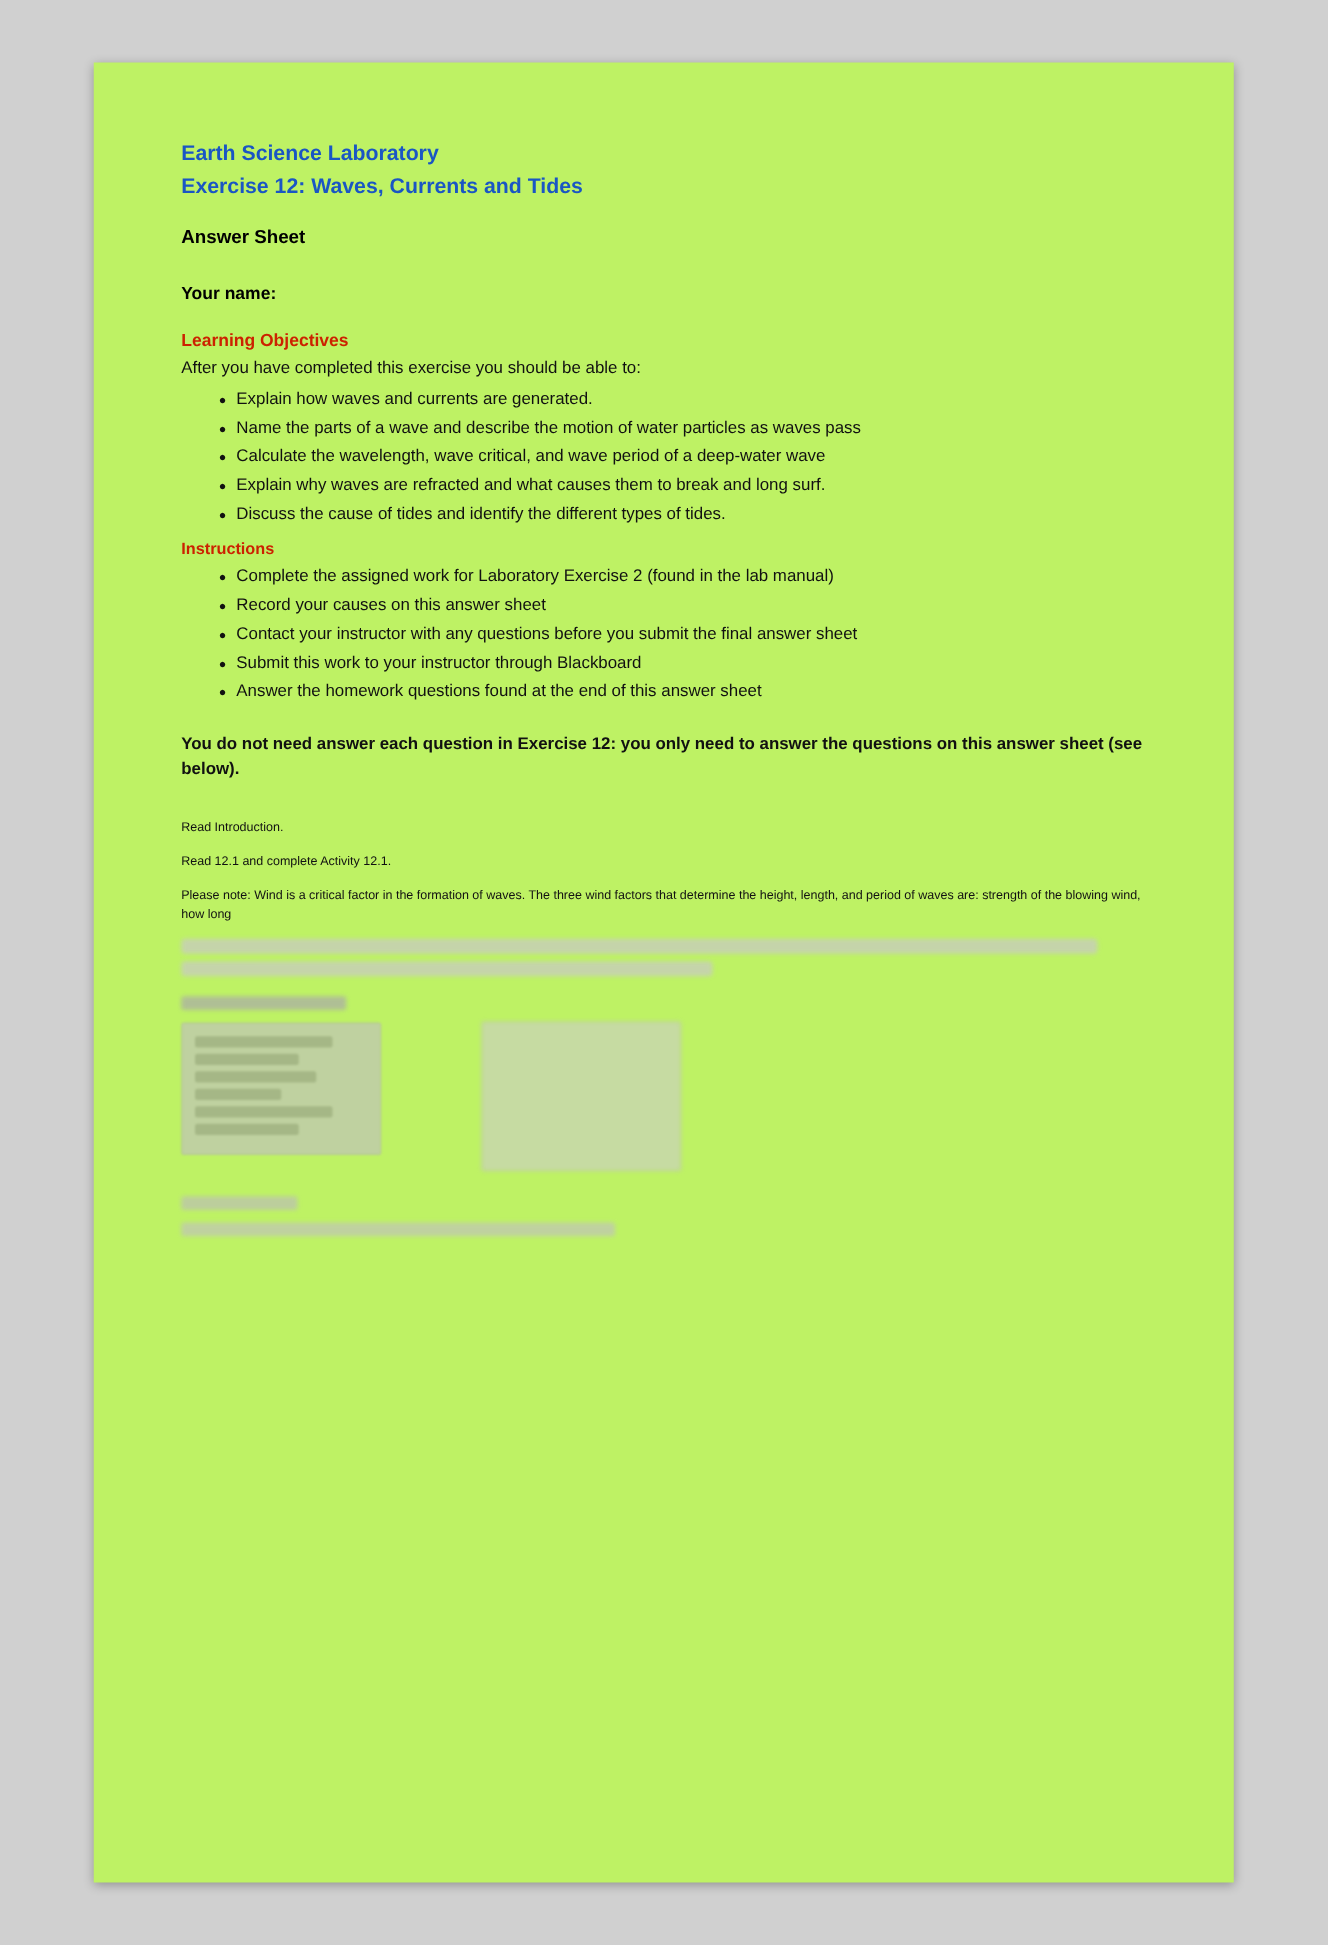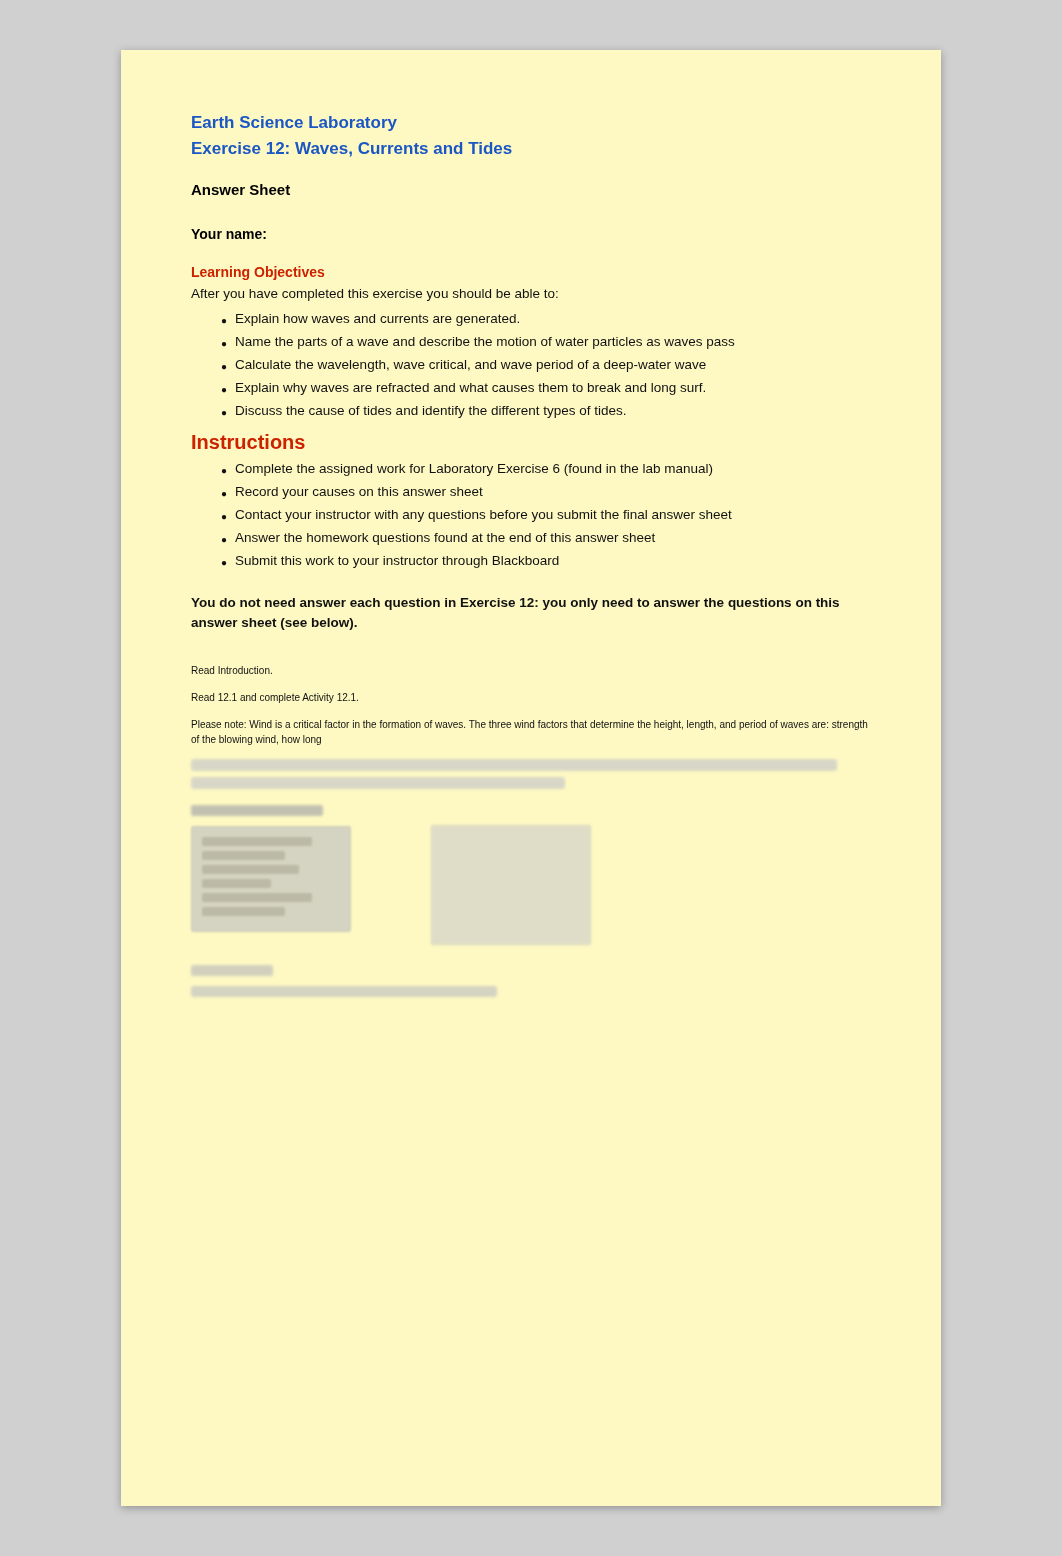--- a/index.html
+++ b/index.html
@@ -11,22 +11,22 @@
     body {
       background: #d0d0d0;
       display: flex;
       justify-content: center;
       align-items: flex-start;
       min-height: 1556px;
       font-family: Arial, sans-serif;
     }
 
     .page {
-      background: #fef9c3;
-      width: 820px;
+      background: #bef264;
+      width: 912px;
       min-height: 1456px;
       margin: 50px auto;
       padding: 60px 70px;
       box-shadow: 0 2px 8px rgba(0,0,0,0.3);
     }
 
     .title-blue {
       color: #1a56c4;
       font-size: 17px;
       font-weight: bold;
@@ -51,21 +51,21 @@
       color: #cc2200;
       font-weight: bold;
       font-size: 14px;
       margin-top: 22px;
       margin-bottom: 4px;
     }
 
     .instructions-label {
       color: #cc2200;
       font-weight: bold;
-      font-size: 20px;
+      font-size: 13px;
       margin-bottom: 4px;
     }
 
     .intro-text {
       font-size: 13.5px;
       color: #111;
       margin-bottom: 4px;
       line-height: 1.5;
     }
 
@@ -233,33 +233,33 @@
         <span>Explain why waves are refracted and what causes them to break and long surf.</span>
       </li>
     <li>
         <span>Discuss the cause of tides and identify the different types of tides.</span>
       </li>
   </ul>
 
   <div class="instructions-label">Instructions</div>
   <ul class="bullet-list">
     <li>
-        <span>Complete the assigned work for Laboratory Exercise 6 (found in the lab manual)</span>
+        <span>Complete the assigned work for Laboratory Exercise 2 (found in the lab manual)</span>
       </li>
     <li>
         <span>Record your causes on this answer sheet</span>
       </li>
     <li>
         <span>Contact your instructor with any questions before you submit the final answer sheet</span>
       </li>
     <li>
+        <span>Submit this work to your instructor through Blackboard</span>
+      </li>
+    <li>
         <span>Answer the homework questions found at the end of this answer sheet</span>
-      </li>
-    <li>
-        <span>Submit this work to your instructor through Blackboard</span>
       </li>
   </ul>
 
   <p class="bold-paragraph">You do not need answer each question in Exercise 12: you only need to answer the questions on this answer sheet (see below).</p>
 
   <p class="normal-paragraph">Read Introduction.</p>
 
   <p class="normal-paragraph">Read 12.1 and complete Activity 12.1.</p>
 
   <p class="normal-paragraph">Please note: Wind is a critical factor in the formation of waves. The three wind factors that determine the height, length, and period of waves are: strength of the blowing wind, how long</p>

